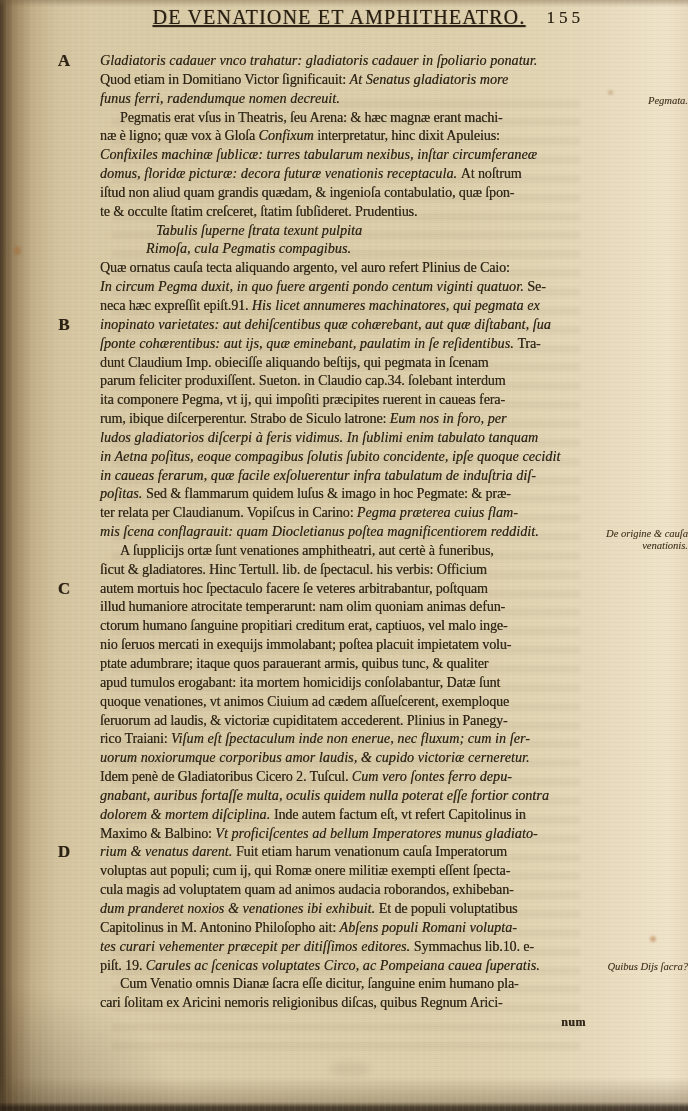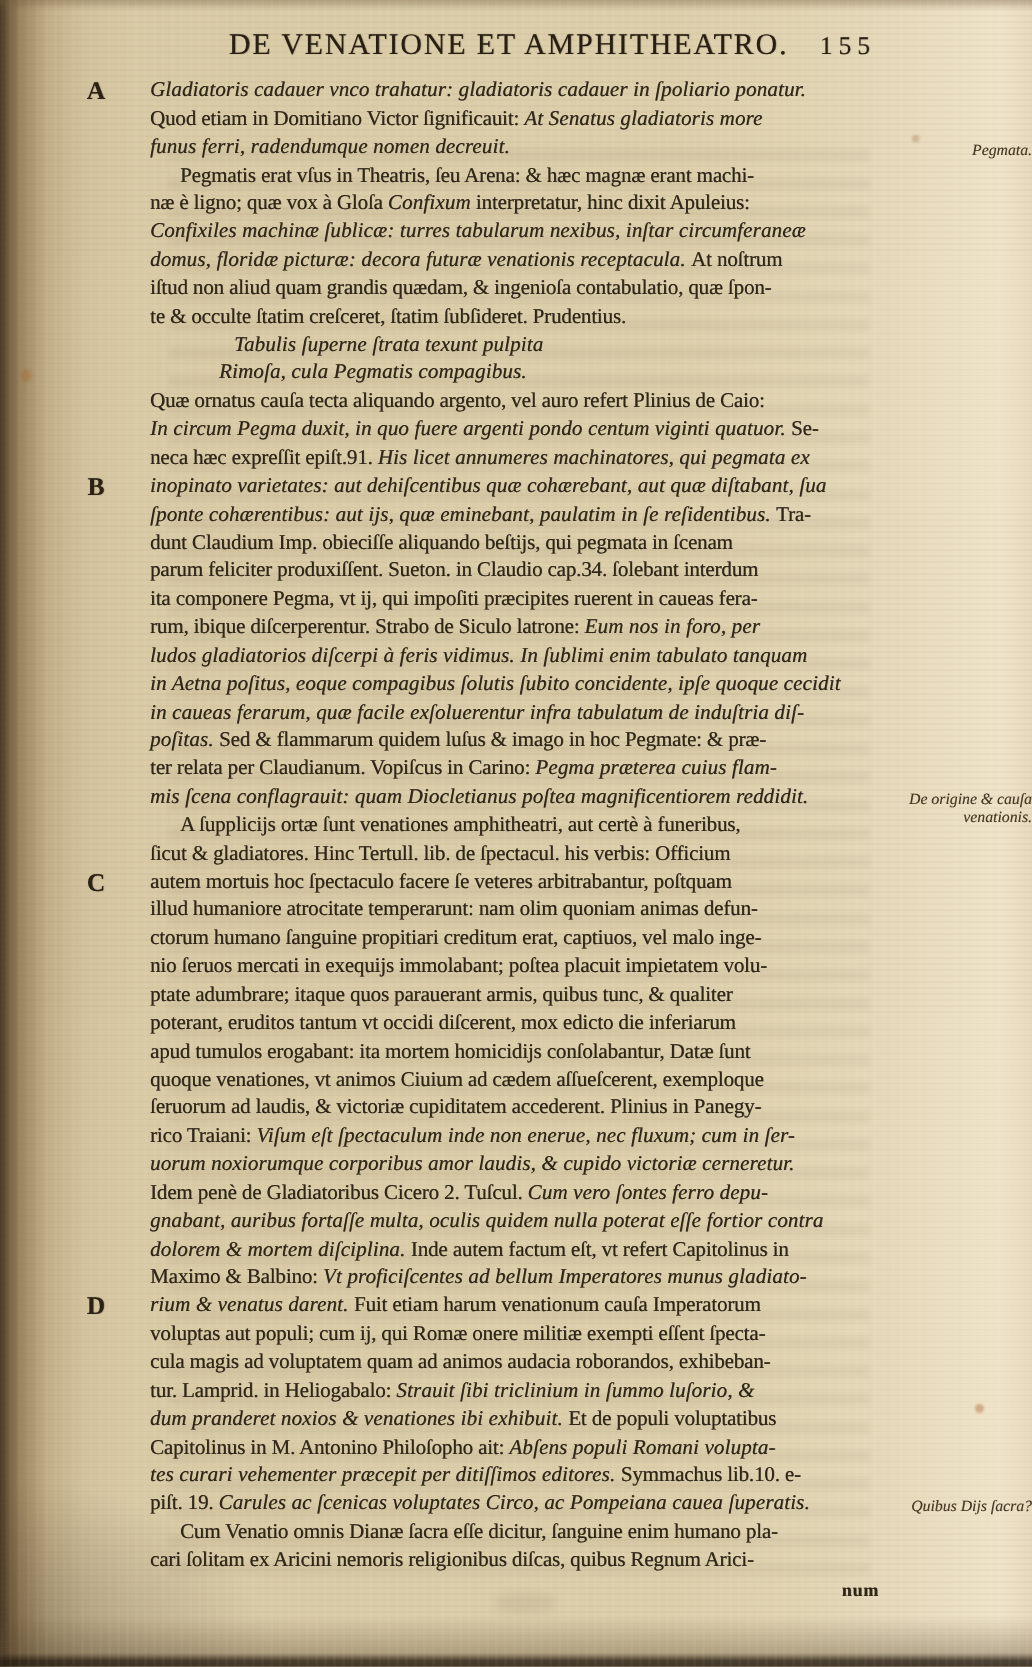--- a/index.html
+++ b/index.html
@@ -24,21 +24,21 @@
     position:absolute; left:112px; top:92px; width:468px; height:958px; pointer-events:none;
     background:repeating-linear-gradient(0deg, rgba(95,78,50,.055) 0 8px, rgba(95,78,50,0) 8px 18.85px);
     filter:blur(1.6px);
   }
   .freckle { position:absolute; border-radius:50%; pointer-events:none; }
   .f1 { left:14px;  top:246px;  width:7px; height:9px;  background:rgba(168,98,38,.35); filter:blur(1px); }
   .f2 { left:650px; top:936px;  width:6px; height:6px;  background:rgba(170,100,40,.40); filter:blur(.8px); }
   .f3 { left:608px; top:90px;   width:5px; height:5px;  background:rgba(150,95,45,.28); filter:blur(.8px); }
   .f4 { left:330px; top:1062px; width:40px; height:14px; background:rgba(110,95,70,.10); filter:blur(3px); border-radius:40%; }
 
-  .header { position:absolute; top:19px; left:100px; width:478px; height:30px; }
+  .header { position:absolute; top:6px; left:100px; width:478px; height:30px;text-decoration:underline; }
   .header .title {
     display:block; text-align:center; font-size:20px; letter-spacing:1.2px;
     color:#281f12; text-shadow:0.4px 0.3px 0.7px rgba(40,30,15,.55);
     white-space:nowrap;
   }
   .header .pagenum {
     position:absolute; right:-6px; top:2px; font-size:17px; letter-spacing:4px;
     color:#2b2214; text-shadow:0.3px 0.3px 0.6px rgba(40,30,15,.5);
   }
 
@@ -107,34 +107,32 @@
       <div class="line flush"><span class="it">poſitas. </span><span class="ro">Sed &amp; flammarum quidem luſus &amp; imago in hoc Pegmate: &amp; præ-</span></div>
       <div class="line flush"><span class="ro">ter relata per Claudianum. Vopiſcus in Carino: </span><span class="it">Pegma præterea cuius flam-</span></div>
       <div class="line flush"><span class="it">mis ſcena conflagrauit: quam Diocletianus poſtea magnificentiorem reddidit.</span></div>
       <div class="line indent"><span class="ro">A ſupplicijs ortæ ſunt venationes amphitheatri, aut certè à funeribus,</span><span class="side-note">De origine &amp; cauſa venationis.</span></div>
       <div class="line flush"><span class="ro">ſicut &amp; gladiatores. Hinc Tertull. lib. de ſpectacul. his verbis: Officium</span></div>
       <div class="line flush"><span class="ro">autem mortuis hoc ſpectaculo facere ſe veteres arbitrabantur, poſtquam</span><span class="margin-letter">C</span></div>
       <div class="line flush"><span class="ro">illud humaniore atrocitate temperarunt: nam olim quoniam animas defun-</span></div>
       <div class="line flush"><span class="ro">ctorum humano ſanguine propitiari creditum erat, captiuos, vel malo inge-</span></div>
       <div class="line flush"><span class="ro">nio ſeruos mercati in exequijs immolabant; poſtea placuit impietatem volu-</span></div>
       <div class="line flush"><span class="ro">ptate adumbrare; itaque quos parauerant armis, quibus tunc, &amp; qualiter</span></div>
-      <div class="line flush"><span class="ro">poterant, eruditos tantum vt occidi diſcerent, mox edicto die inferiarum</span></div>
       <div class="line flush"><span class="ro">apud tumulos erogabant: ita mortem homicidijs conſolabantur, Datæ ſunt</span></div>
       <div class="line flush"><span class="ro">quoque venationes, vt animos Ciuium ad cædem aſſueſcerent, exemploque</span></div>
       <div class="line flush"><span class="ro">ſeruorum ad laudis, &amp; victoriæ cupiditatem accederent. Plinius in Panegy-</span></div>
       <div class="line flush"><span class="ro">rico Traiani: </span><span class="it">Viſum eſt ſpectaculum inde non enerue, nec fluxum; cum in ſer-</span></div>
       <div class="line flush"><span class="it">uorum noxiorumque corporibus amor laudis, &amp; cupido victoriæ cerneretur.</span></div>
       <div class="line flush"><span class="ro">Idem penè de Gladiatoribus Cicero 2. Tuſcul. </span><span class="it">Cum vero ſontes ferro depu-</span></div>
       <div class="line flush"><span class="it">gnabant, auribus fortaſſe multa, oculis quidem nulla poterat eſſe fortior contra</span></div>
       <div class="line flush"><span class="it">dolorem &amp; mortem diſciplina. </span><span class="ro">Inde autem factum eſt, vt refert Capitolinus in</span></div>
       <div class="line flush"><span class="ro">Maximo &amp; Balbino: </span><span class="it">Vt proficiſcentes ad bellum Imperatores munus gladiato-</span></div>
       <div class="line flush"><span class="it">rium &amp; venatus darent. </span><span class="ro">Fuit etiam harum venationum cauſa Imperatorum</span><span class="margin-letter">D</span></div>
       <div class="line flush"><span class="ro">voluptas aut populi; cum ij, qui Romæ onere militiæ exempti eſſent ſpecta-</span></div>
       <div class="line flush"><span class="ro">cula magis ad voluptatem quam ad animos audacia roborandos, exhibeban-</span></div>
-      <div class="line flush"><span class="ro">tur. Lamprid. in Heliogabalo: </span><span class="it">Strauit ſibi triclinium in ſummo luſorio, &amp;</span></div>
       <div class="line flush"><span class="it">dum pranderet noxios &amp; venationes ibi exhibuit. </span><span class="ro">Et de populi voluptatibus</span></div>
       <div class="line flush"><span class="ro">Capitolinus in M. Antonino Philoſopho ait: </span><span class="it">Abſens populi Romani volupta-</span></div>
       <div class="line flush"><span class="it">tes curari vehementer præcepit per ditiſſimos editores. </span><span class="ro">Symmachus lib.10. e-</span></div>
       <div class="line flush"><span class="ro">piſt. 19. </span><span class="it">Carules ac ſcenicas voluptates Circo, ac Pompeiana cauea ſuperatis.</span></div>
       <div class="line indent"><span class="ro">Cum Venatio omnis Dianæ ſacra eſſe dicitur, ſanguine enim humano pla-</span><span class="side-note">Quibus Dijs ſacra?</span></div>
       <div class="line flush"><span class="ro">cari ſolitam ex Aricini nemoris religionibus diſcas, quibus Regnum Arici-</span></div>
       <div class="line catchword"><span class="ro">num</span></div>
     </div>
 </div>
 

